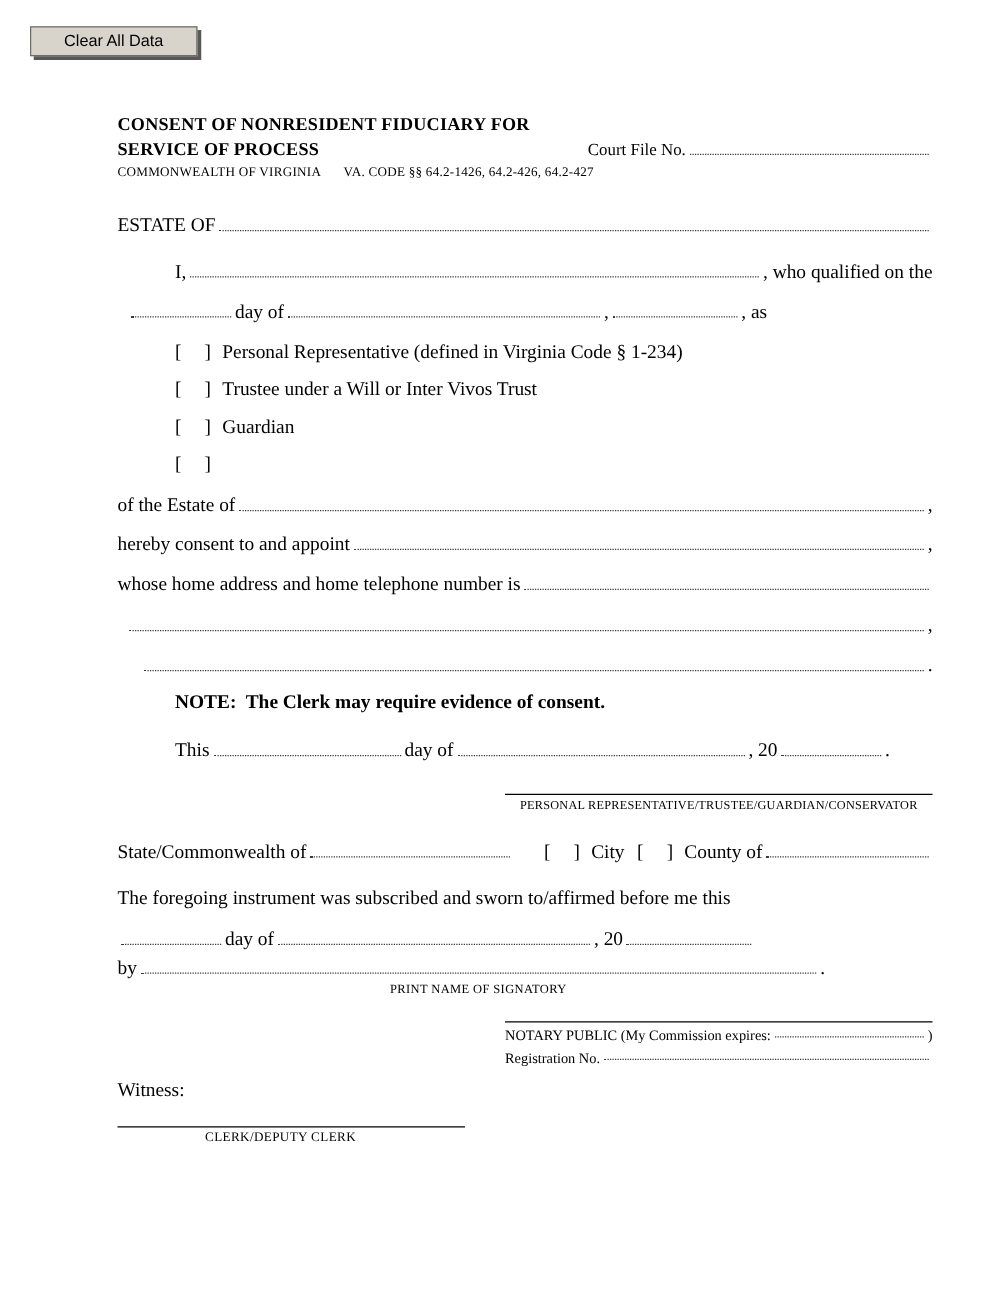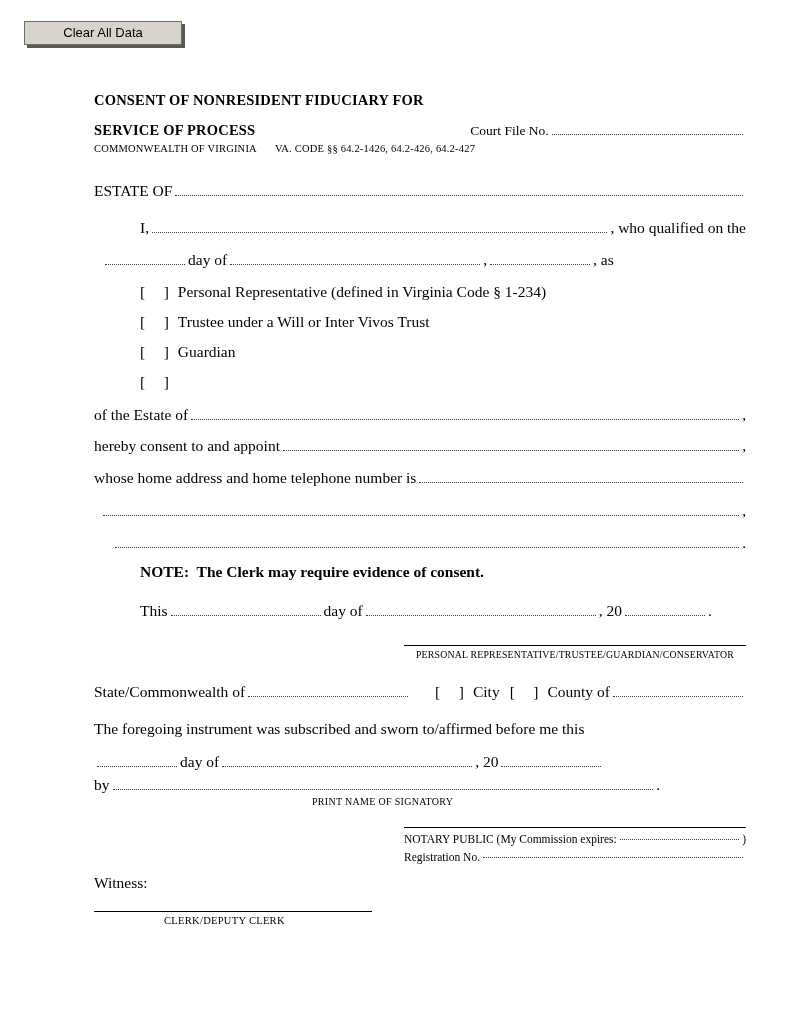--- a/index.html
+++ b/index.html
@@ -7,21 +7,21 @@
     width:800px;height:1035px;position:relative;
     font-family:"Liberation Serif","DejaVu Serif",serif;
     color:#000;
     -webkit-font-smoothing:antialiased;
   }
   .page{position:absolute;inset:0;background:#fff;overflow:hidden;}
 
   
   .clear-btn{
     position:absolute;left:24px;top:21px;
-    width:158px;height:24px;
+    width:134px;height:24px;
     background:#d8d4cc;
     border:1px solid #6e6e66;
     box-shadow:3px 3px 0 rgba(60,60,60,.85);
     font-family:"Liberation Sans","DejaVu Sans",sans-serif;
     font-size:13px;color:#000;text-align:center;line-height:22px;
     cursor:pointer;padding:0;
   }
 
   .content{
     position:absolute;left:94px;top:92px;width:652px;
@@ -56,21 +56,21 @@
 
   .notary-row{display:flex;align-items:center;font-size:11.5px;margin-top:4px;}
   .notary-row .fill{border-bottom:1.2px dotted #3a3a3a;}
 
   .print-caption{font-size:10px;margin-left:218px;margin-top:2px;letter-spacing:.3px;}
 
   .clerkline{width:278px;border-bottom:1px solid #000;height:18px;}
   .clerk-caption{font-size:10.5px;margin-left:70px;margin-top:3px;}
 
   
-  .mt2{margin-top:12px}.mt10{margin-top:10px}.mt11{margin-top:11px}
+  .mt2{margin-top:2px}.mt10{margin-top:10px}.mt11{margin-top:11px}
   .mt13{margin-top:13px}.mt14{margin-top:14px}.mt16{margin-top:4px}
   .mt18{margin-top:18px}.mt20{margin-top:20px}.mt22{margin-top:22px}
   .mt24{margin-top:24px}.mt26{margin-top:26px}
 </style>
 </head>
 <body>
 
 <div class="page">
 
   <button class="clear-btn">Clear All Data</button>

